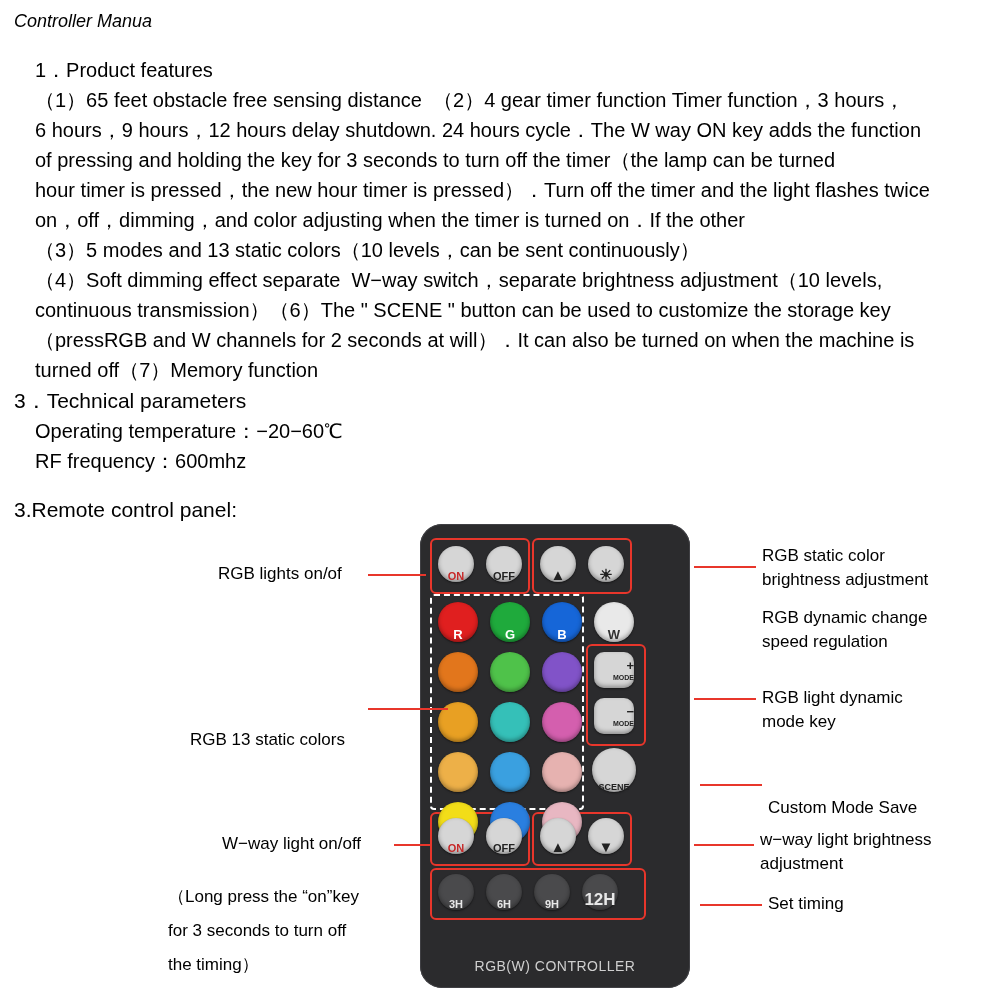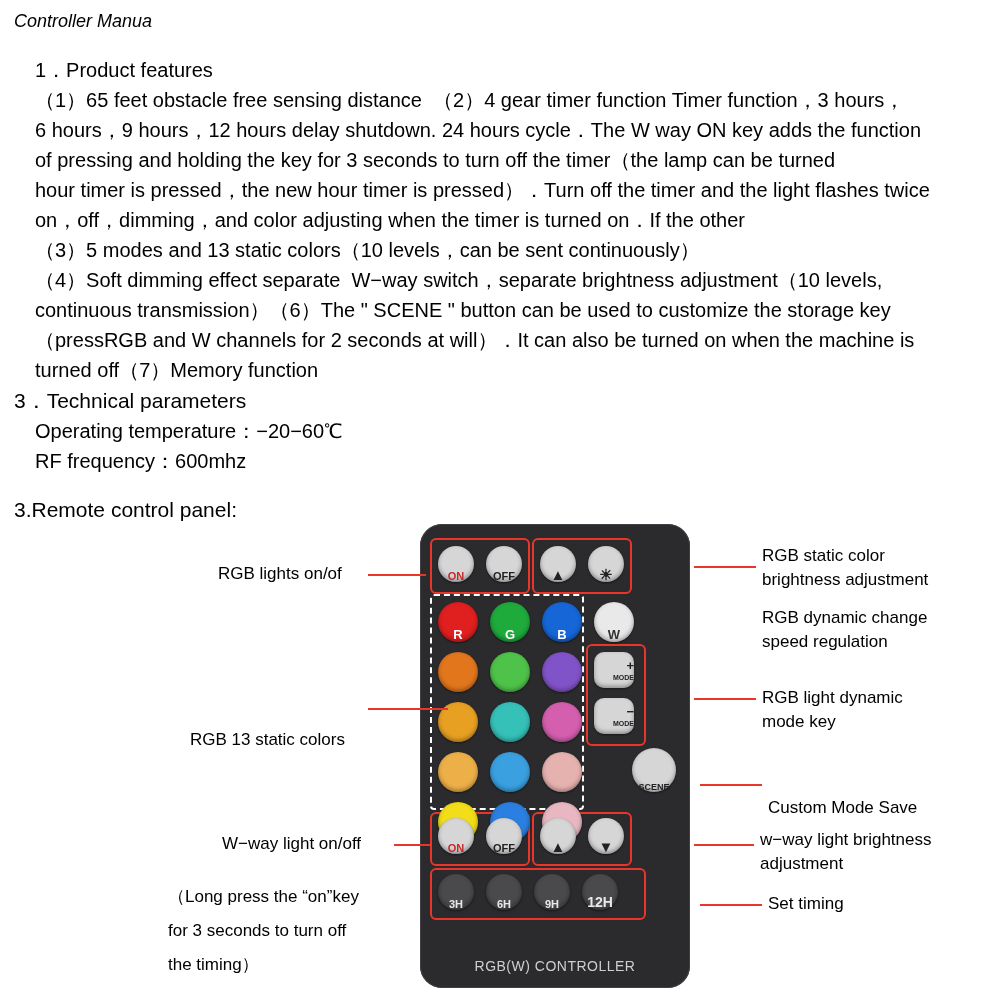--- a/index.html
+++ b/index.html
@@ -186,21 +186,21 @@
 
   <div class="row" style="left:18px;top:236px;gap:12px;">
   </div>
 
   <div class="row" style="left:18px;top:236px;gap:12px;">
     <div class="btn col" style="background:#f2dd18;margin-top:42px"></div>
     <div class="btn col" style="background:#2a7fe0;margin-top:42px"></div>
     <div class="btn col" style="background:#e8b7c2;margin-top:42px"></div>
   </div>
 
-  <div style="position:absolute;left:172px;top:224px;margin-left:40px;">
+  <div style="position:absolute;left:172px;top:224px;">
     <div class="btn" style="width:44px;height:44px;background:#d6d6d6;color:#222;font-size:9px;">
       <span>SCENE</span>
     </div>
   </div>
 
   <div class="row" style="left:18px;top:294px;gap:12px;">
     <div class="btn sm grey">
       <span class="onoff-txt" style="color:#c62828">ON</span>
     </div>
     <div class="btn sm grey">
@@ -221,21 +221,21 @@
     <div class="btn sm dgrey">
         <span style="font-size:11px">3H</span>
       </div>
     <div class="btn sm dgrey">
         <span style="font-size:11px">6H</span>
       </div>
     <div class="btn sm dgrey">
         <span style="font-size:11px">9H</span>
       </div>
     <div class="btn sm dgrey">
-        <span style="font-size:14px">12H</span>
+        <span style="font-size:17px">12H</span>
       </div>
   </div>
 
   <div class="remote-label">RGB(W) CONTROLLER</div>
 </div>
 
 <div class="callout" style="left:218px;top:562px;">RGB lights on/of</div>
 <div class="lead" style="left:368px;top:574px;width:58px;"></div>
 
 <div class="callout" style="left:190px;top:696px;margin-top:32px;">RGB 13 static colors</div>

